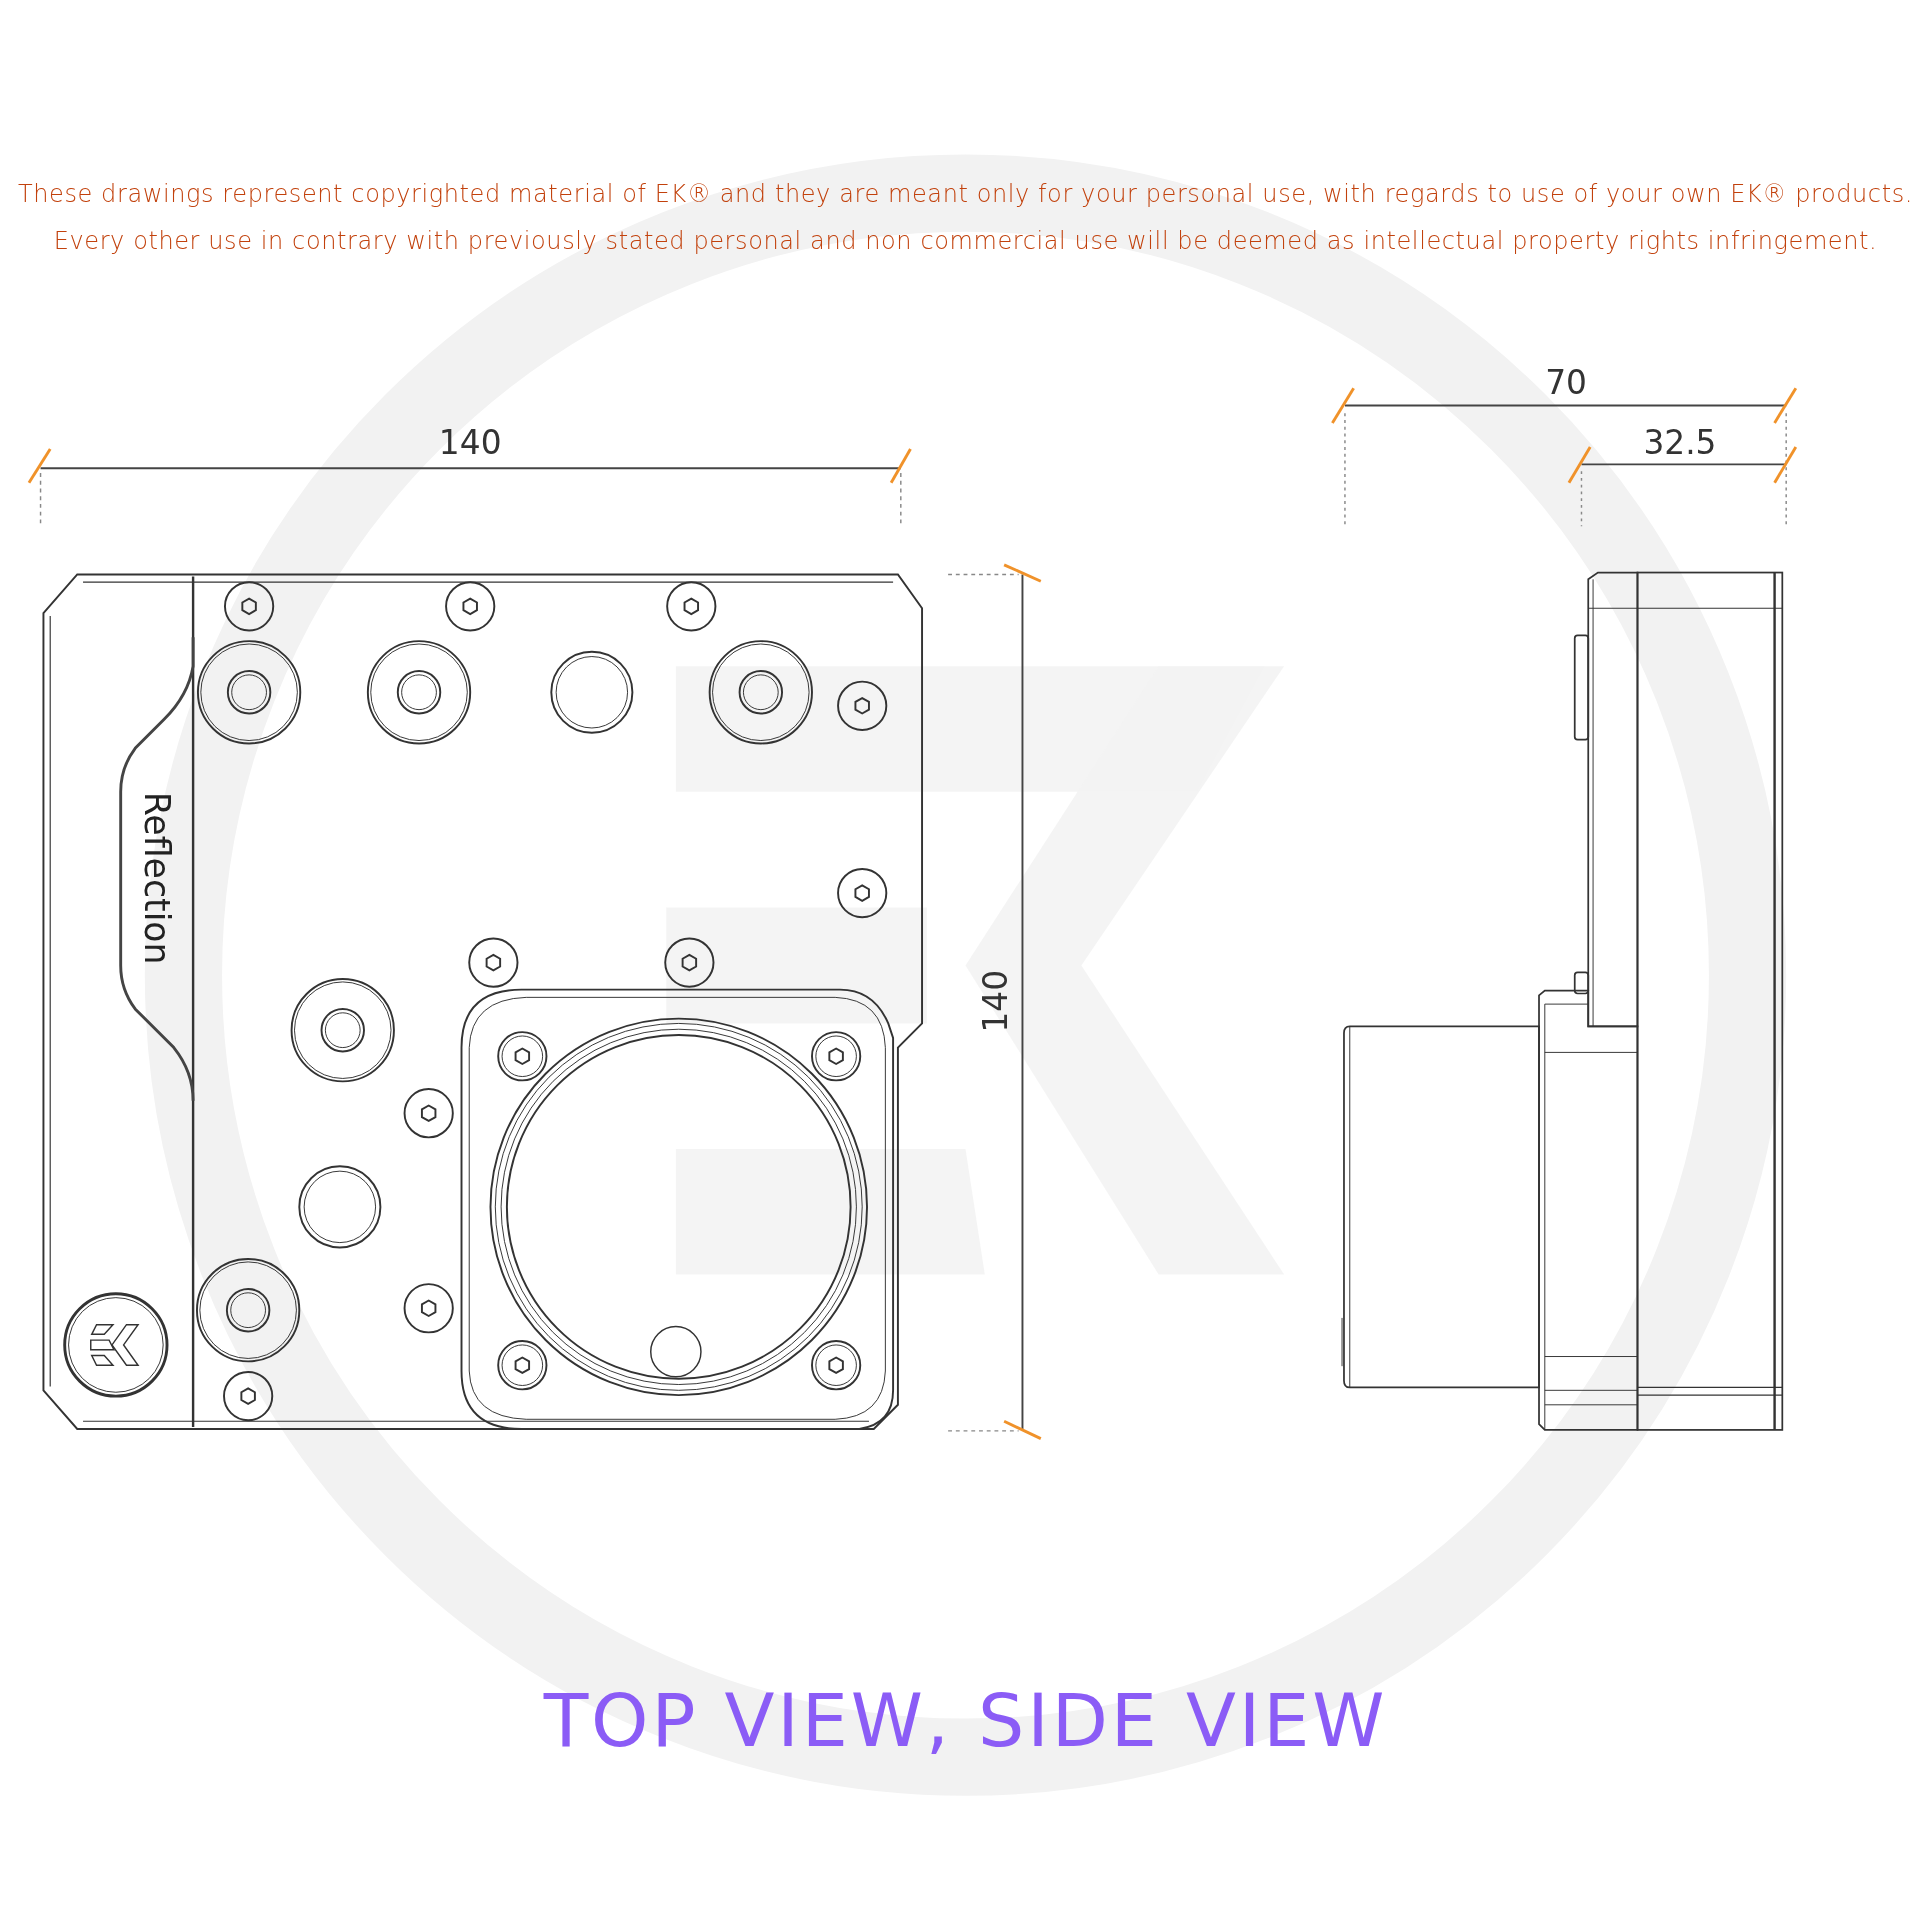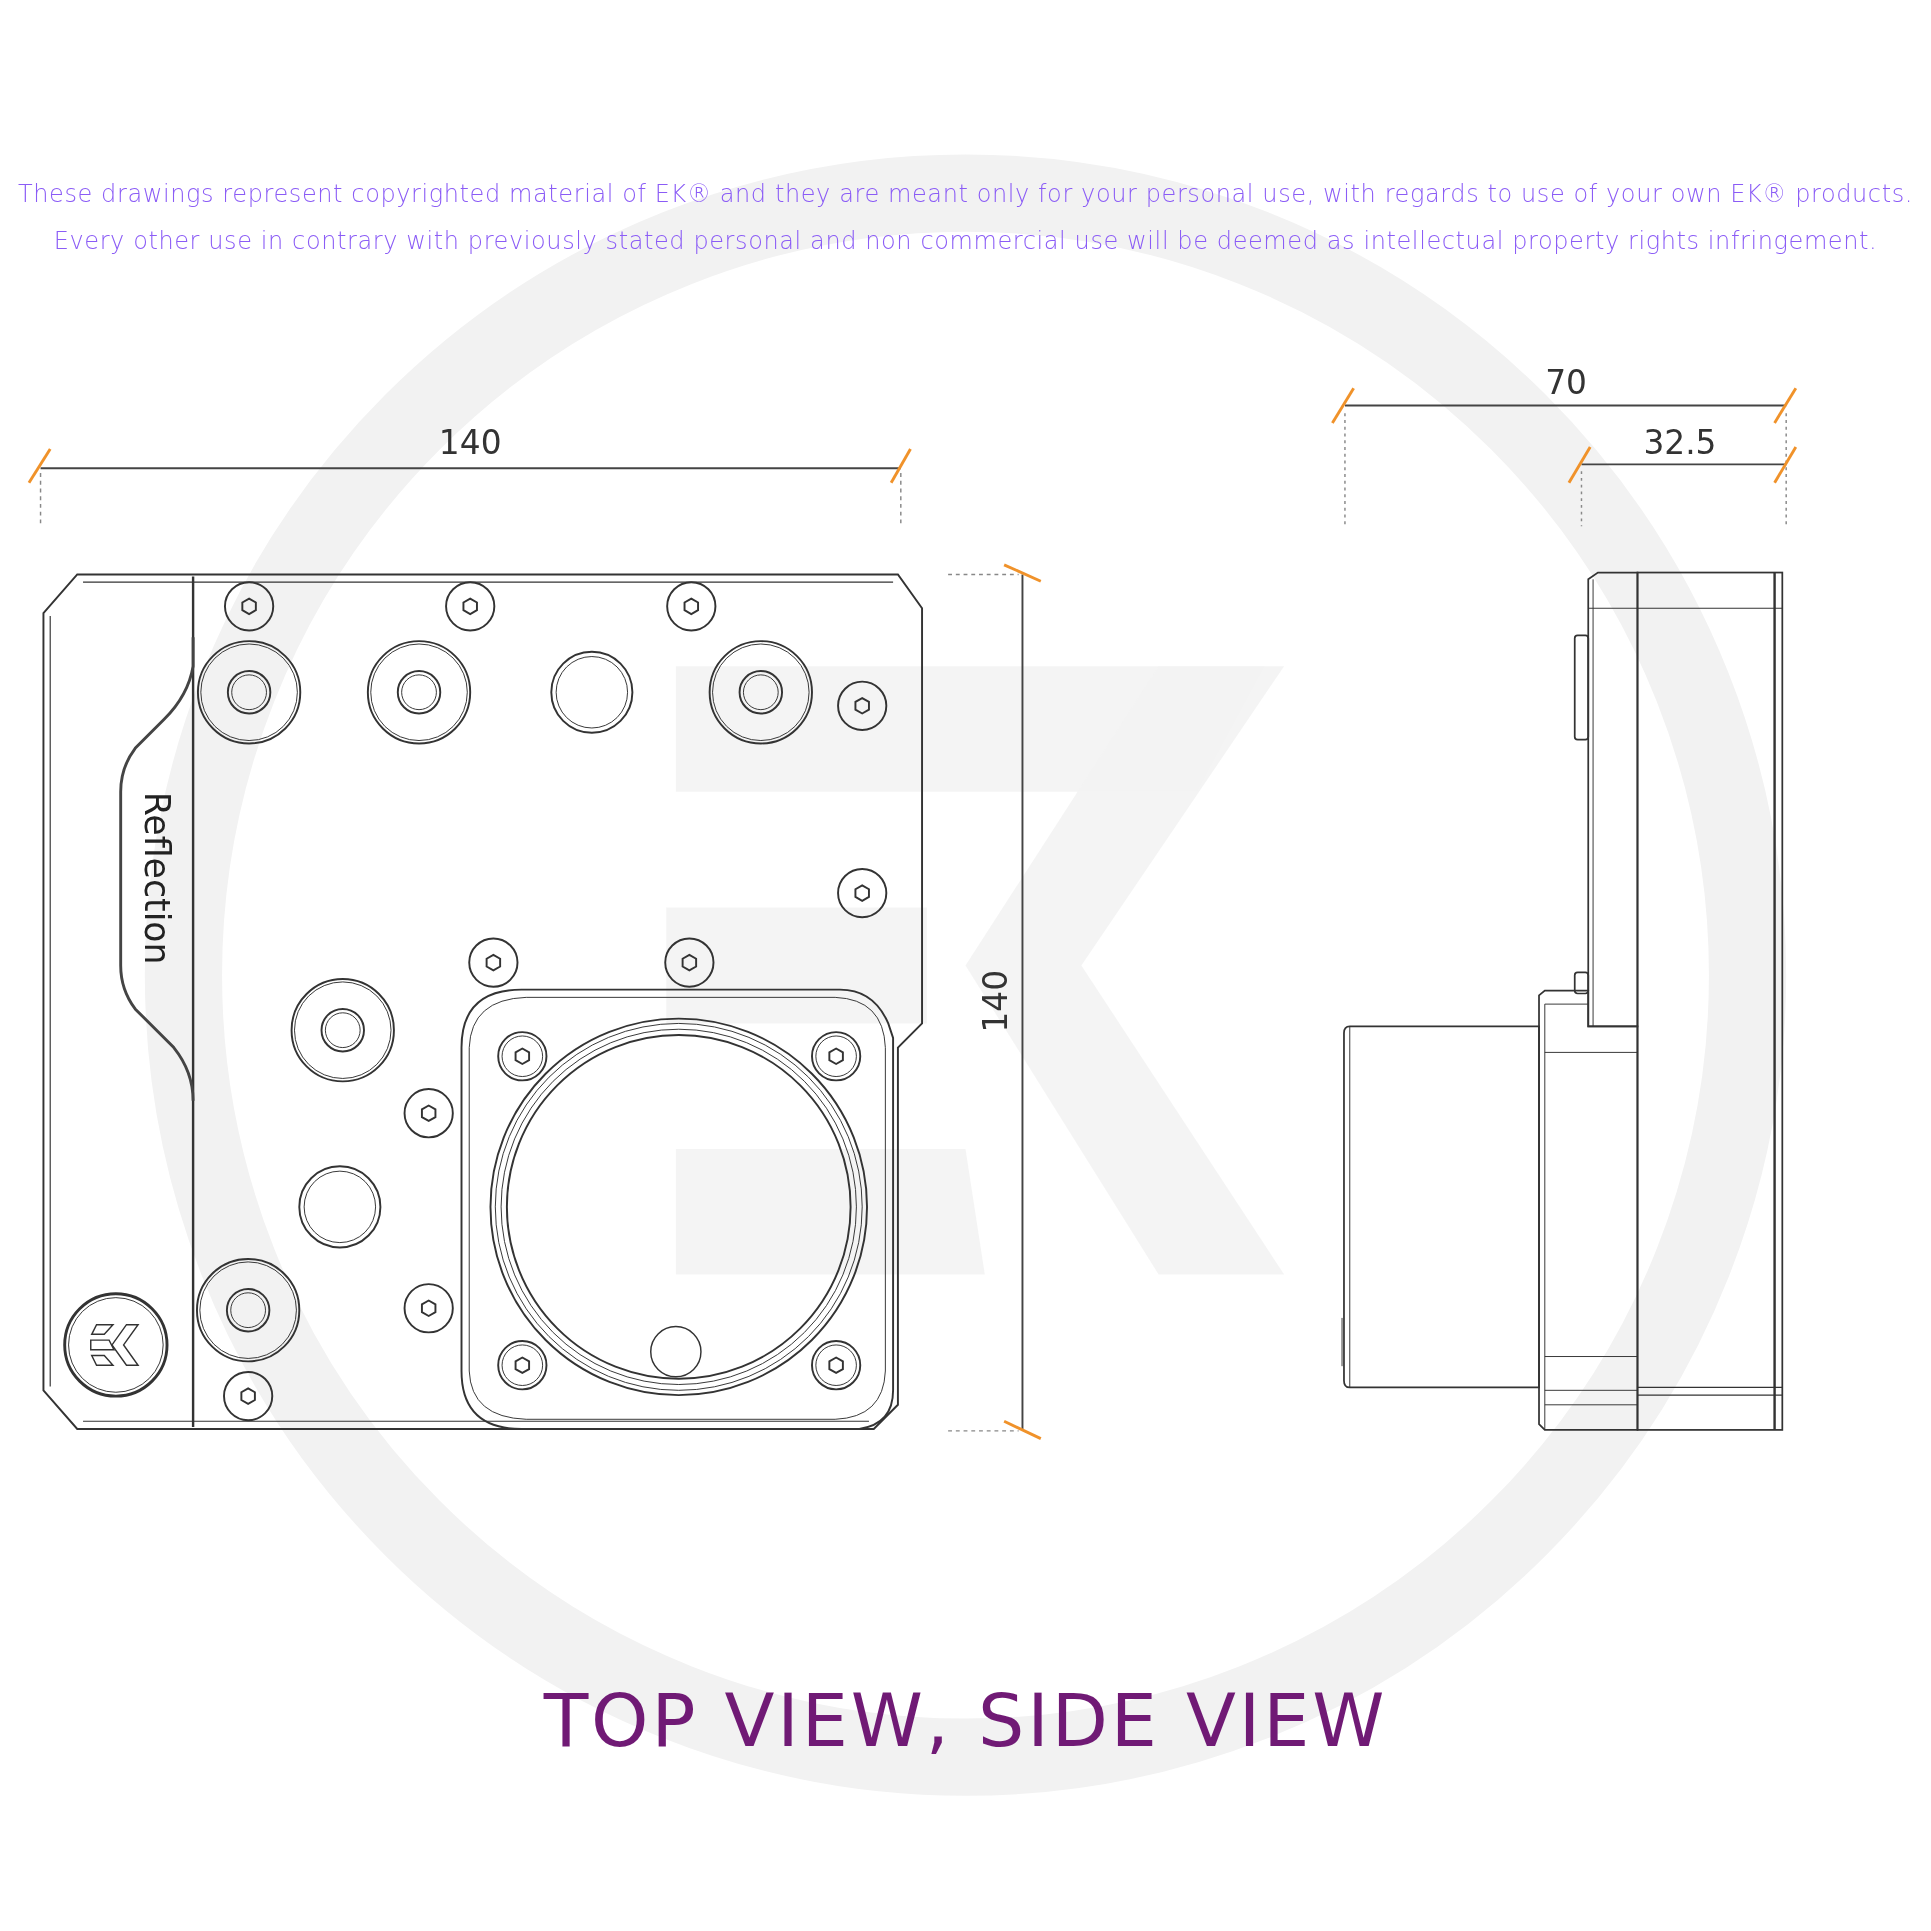--- a/index.html
+++ b/index.html
@@ -1,24 +1,24 @@
 <!DOCTYPE html>
 <html><head>
 <meta charset="utf-8">
 <style>
   html, body { margin: 0; padding: 0; background: #ffffff; }
   body { width: 1931px; height: 1931px; position: relative; overflow: hidden;
          font-family: "DejaVu Sans", "Liberation Sans", sans-serif; }
   .notice { position: absolute; left: 0; width: 1931px; text-align: center;
-            color: #8b5cf6; font-size: 24px; letter-spacing: 0.6px;
+            color: #c2410c; font-size: 24px; letter-spacing: 0.6px;
             font-family: "DejaVu Sans", sans-serif; font-weight: 300; }
   .notice.l1 { top: 180px; }
   .notice.l2 { top: 227px; }
   .caption { position: absolute; top: 1678px; left: 0; width: 1931px; text-align: center;
-             color: #701a75; font-size: 73px; letter-spacing: 2.9px;
+             color: #8b5cf6; font-size: 73px; letter-spacing: 2.9px;
              font-family: "DejaVu Sans", sans-serif; }
   svg.drawing { position: absolute; left: 0; top: 0; }
   .dimtext { font-family: "DejaVu Sans", sans-serif; font-size: 34px; fill: #333; }
   .brand { font-family: "DejaVu Sans", sans-serif; font-size: 36px; fill: #222; }
 </style>
 </head>
 <body>
 
 <svg class="drawing" width="1931" height="1931" viewBox="0 0 2000 2000">
 

